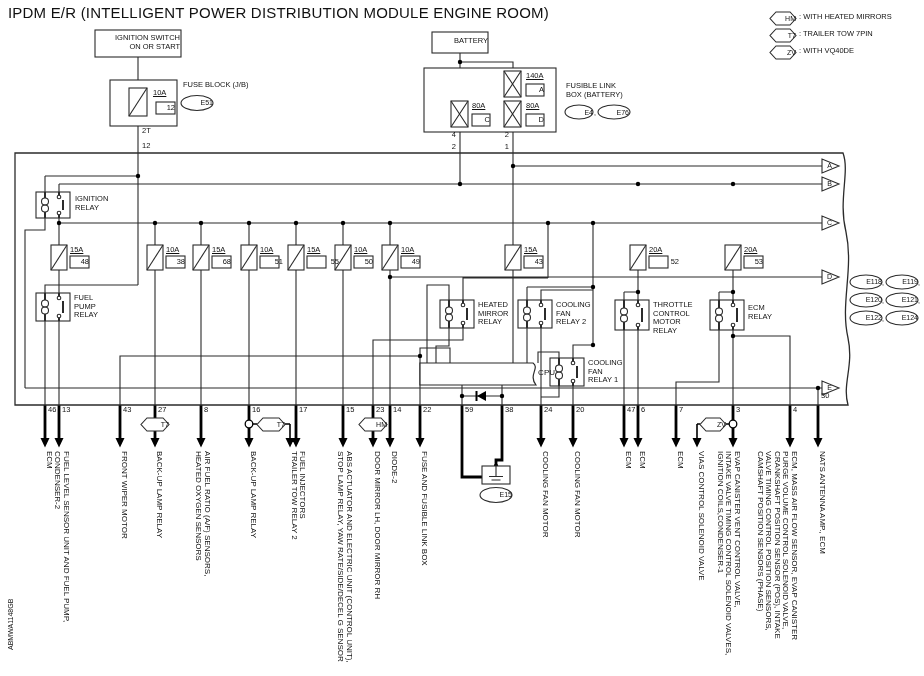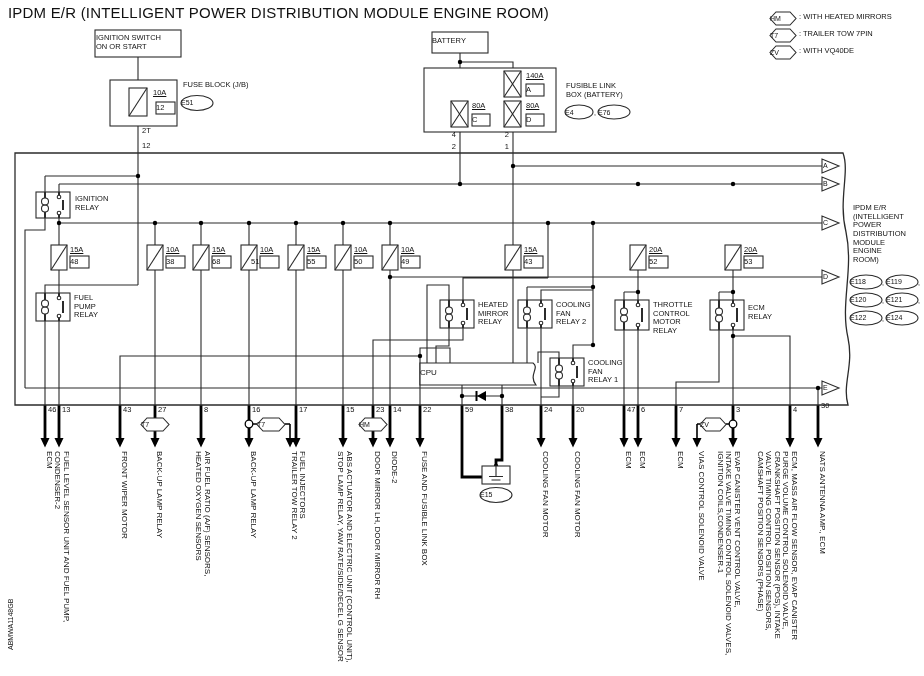--- a/index.html
+++ b/index.html
@@ -1,21 +1,21 @@
 <!DOCTYPE html>
 <html><head>
 <meta charset="utf-8">
 <style>
   html,body{margin:0;padding:0;background:#fff}
   #stage{position:relative;width:924px;height:676px;background:#fff;overflow:hidden;
          font-family:"Liberation Sans","DejaVu Sans",sans-serif;color:#111}
   svg{position:absolute;left:0;top:0}
   .t{position:absolute;font-size:8px;line-height:1.15;white-space:pre-line;color:#111}
   .s7{font-size:7px}.s75{font-size:7.5px}
-  .c{text-align:left}.r{text-align:right}
+  .c{text-align:right}.r{text-align:right}
   .amp{text-decoration:underline}
   .rot{transform:rotate(90deg);transform-origin:0 0;width:230px;line-height:1.07;font-size:8px}
   .rotccw{transform:rotate(-90deg);transform-origin:0 0;font-size:7px}
   .title{font-size:15px;letter-spacing:.2px;white-space:nowrap}
 </style>
 </head>
 <body>
 
 <div id="stage">
 
@@ -320,47 +320,40 @@
 RELAY 1</div>
 <div class="t c" style="left:420px;top:368px;width:135px">CPU</div>
 
 <div class="t s75 amp" style="left:70px;top:246px">15A</div>
 <div class="t s75 c" style="left:70px;top:257.5px;width:19px">48</div>
 <div class="t s75 amp" style="left:166px;top:246px">10A</div>
 <div class="t s75 c" style="left:166px;top:257.5px;width:19px">38</div>
 <div class="t s75 amp" style="left:212px;top:246px">15A</div>
 <div class="t s75 c" style="left:212px;top:257.5px;width: 19px">68</div>
 <div class="t s75 amp" style="left:260px;top:246px">10A</div>
-<div class="t s75 c" style="left:251px;top:257.5px;width:19px">51</div>
+<div class="t s75 c" style="left:264px;top:257.5px;width:19px">51</div>
 <div class="t s75 amp" style="left:307px;top:246px">15A</div>
 <div class="t s75 c" style="left:307px;top:257.5px;width:32px">55</div>
 <div class="t s75 amp" style="left:354px;top:246px">10A</div>
 <div class="t s75 c" style="left:354px;top:257.5px;width:19px">50</div>
 <div class="t s75 amp" style="left:401px;top:246px">10A</div>
 <div class="t s75 c" style="left:401px;top:257.5px;width:19px">49</div>
 <div class="t s75 amp" style="left:524px;top:246px">15A</div>
 <div class="t s75 c" style="left:524px;top:257.5px;width:19px">43</div>
 <div class="t s75 amp" style="left:649px;top:246px">20A</div>
 <div class="t s75 c" style="left:649px;top:257.5px;width:30px">52</div>
 <div class="t s75 amp" style="left:744px;top:246px">20A</div>
 <div class="t s75 c" style="left:744px;top:257.5px;width:19px">53</div>
 
 <div class="t s7 c" style="left:823px;top:162px;width:9px">A</div>
 <div class="t s7 c" style="left:823px;top:180px;width:9px">B</div>
 <div class="t s7 c" style="left:823px;top:219px;width:9px">C</div>
 <div class="t s7 c" style="left:823px;top:273px;width:9px">D</div>
 <div class="t s7 c" style="left:823px;top:384px;width:9px">E</div>
 
-<div class="t s75" style="left:853px;top:204px">IPDM E/R
-(INTELLIGENT
-POWER
-DISTRIBUTION
-MODULE
-ENGINE
-ROOM)</div>
 <div class="t s7 c" style="left:850px;top:277.5px;width:32px">E118</div>
 <div class="t s7" style="left:882px;top:279px">,</div>
 <div class="t s7 c" style="left:886px;top:277.5px;width:32px">E119</div>
 <div class="t s7" style="left:918px;top:279px">,</div>
 <div class="t s7 c" style="left:850px;top:295.5px;width:32px">E120</div>
 <div class="t s7" style="left:882px;top:297px">,</div>
 <div class="t s7 c" style="left:886px;top:295.5px;width:32px">E121</div>
 <div class="t s7" style="left:918px;top:297px">,</div>
 <div class="t s7 c" style="left:850px;top:313.5px;width:32px">E122</div>
 <div class="t s7" style="left:882px;top:315px">,</div>
@@ -381,21 +374,21 @@
 <div class="t s75" style="left:423px;top:406px">22</div>
 <div class="t s75" style="left:465px;top:406px">59</div>
 <div class="t s75" style="left:505px;top:406px">38</div>
 <div class="t s75" style="left:544px;top:406px">24</div>
 <div class="t s75" style="left:576px;top:406px">20</div>
 <div class="t s75" style="left:627px;top:406px">47</div>
 <div class="t s75" style="left:641px;top:406px">6</div>
 <div class="t s75" style="left:679px;top:406px">7</div>
 <div class="t s75" style="left:736px;top:406px">3</div>
 <div class="t s75" style="left:793px;top:406px">4</div>
-<div class="t s75" style="left:821px;top:402px">30</div>
+<div class="t s75" style="left:821px;top:392px">30</div>
 
 <div class="t s7 c" style="left:141px;top:420.5px;width:28px">T7</div>
 <div class="t s7 c" style="left:257px;top:420.5px;width:28px">T7</div>
 <div class="t s7 c" style="left:359px;top:420.5px;width:28px">HM</div>
 <div class="t s7 c" style="left:700px;top:420.5px;width:26px">ZV</div>
 
 <div class="t rot" style="left:53px;top:451px">ECM</div>
 <div class="t rot" style="left:70px;top:451px">FUEL LEVEL SENSOR UNIT AND FUEL PUMP,
 CONDENSER-2</div>
 <div class="t rot" style="left:128px;top:451px">FRONT WIPER MOTOR</div>

